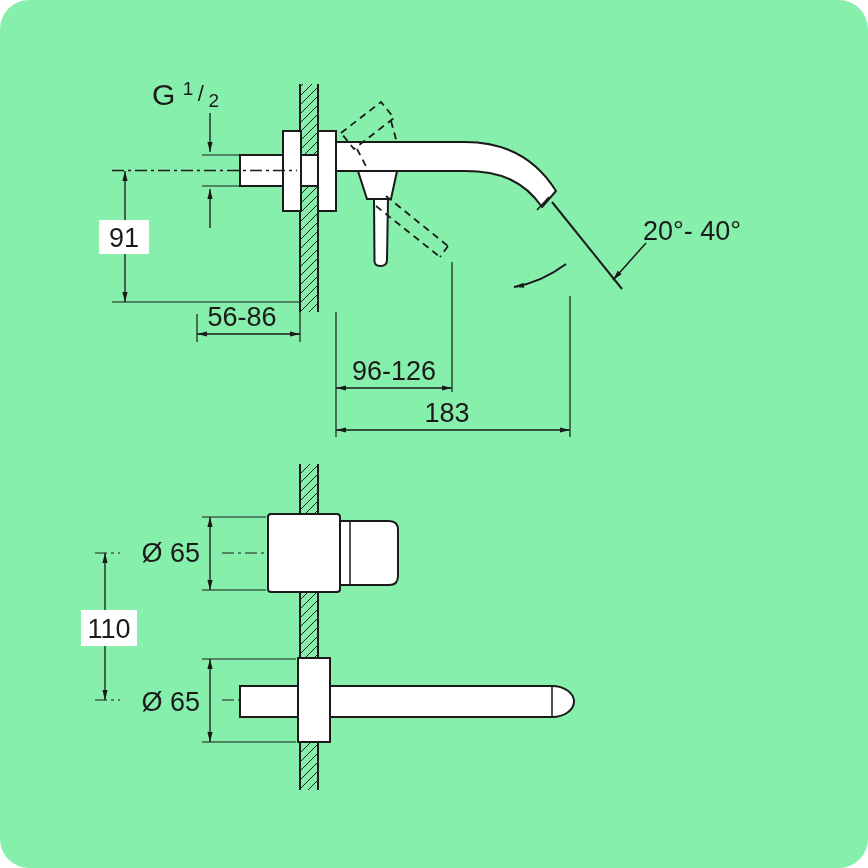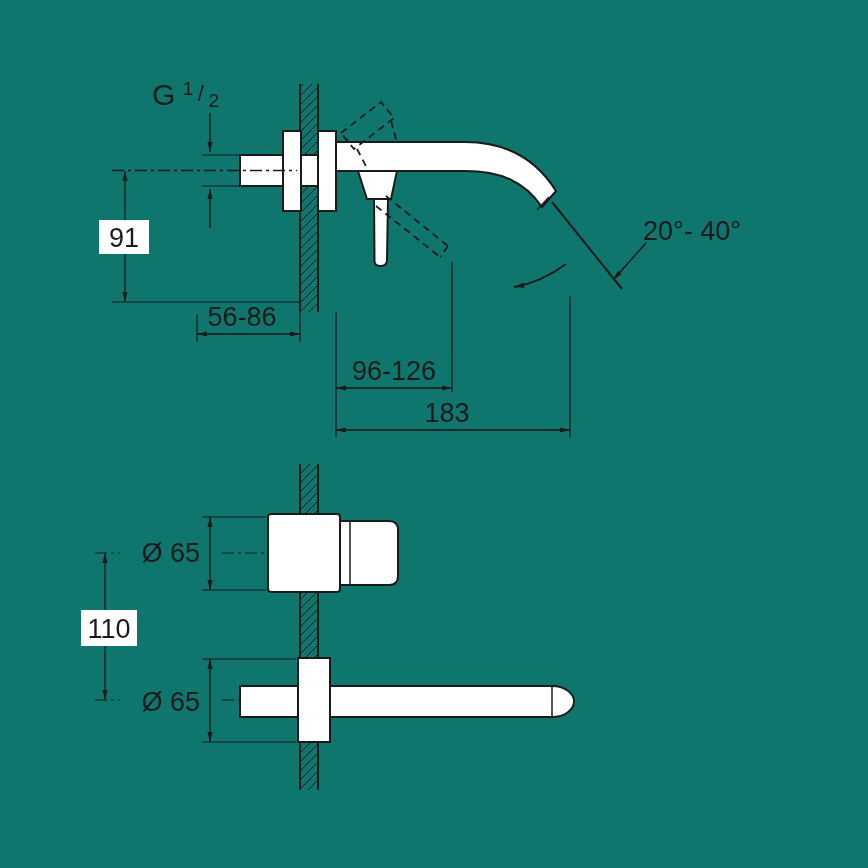--- a/index.html
+++ b/index.html
@@ -1,17 +1,17 @@
 <!DOCTYPE html>
 <html><head>
 <meta charset="utf-8">
 <style>
   html,body{margin:0;padding:0;background:#ffffff;}
-  .page{width:868px;height:868px;background:#0f766e;position:relative;overflow:hidden;
-        font-family:"Liberation Sans", sans-serif;}
+  .page{width:868px;height:868px;background:#86efac;position:relative;overflow:hidden;
+        font-family:"Liberation Sans", sans-serif;border-radius:29px;}
   svg text{font-family:"Liberation Sans", sans-serif;fill:#1a1a1a;}
   .dim-text{font-size:27px;}
 </style>
 </head>
 <body>
 
 <div class="page">
 <svg width="868" height="868" viewBox="0 0 868 868">
   <defs>
     <pattern id="hatch" patternUnits="userSpaceOnUse" width="9" height="9">

